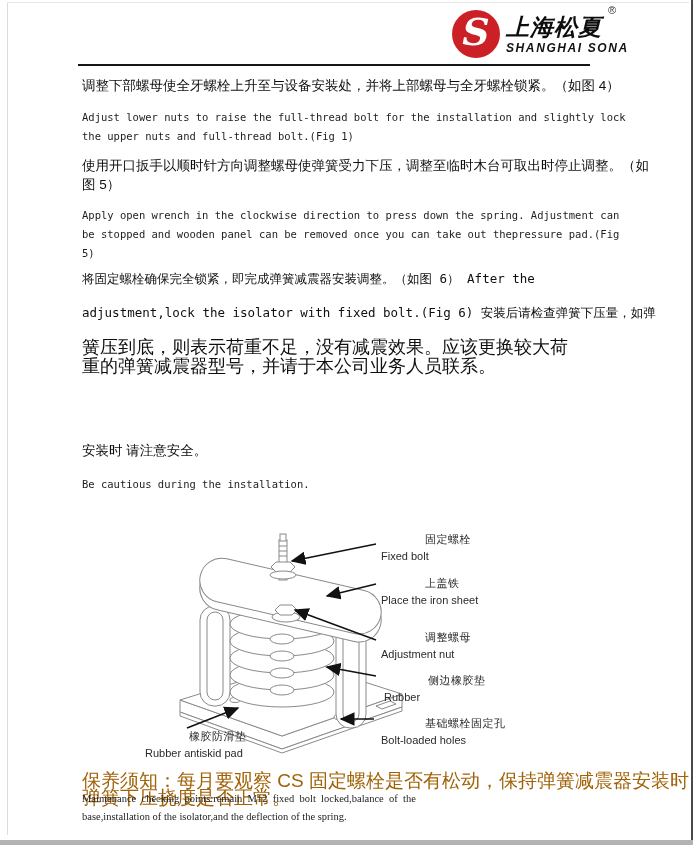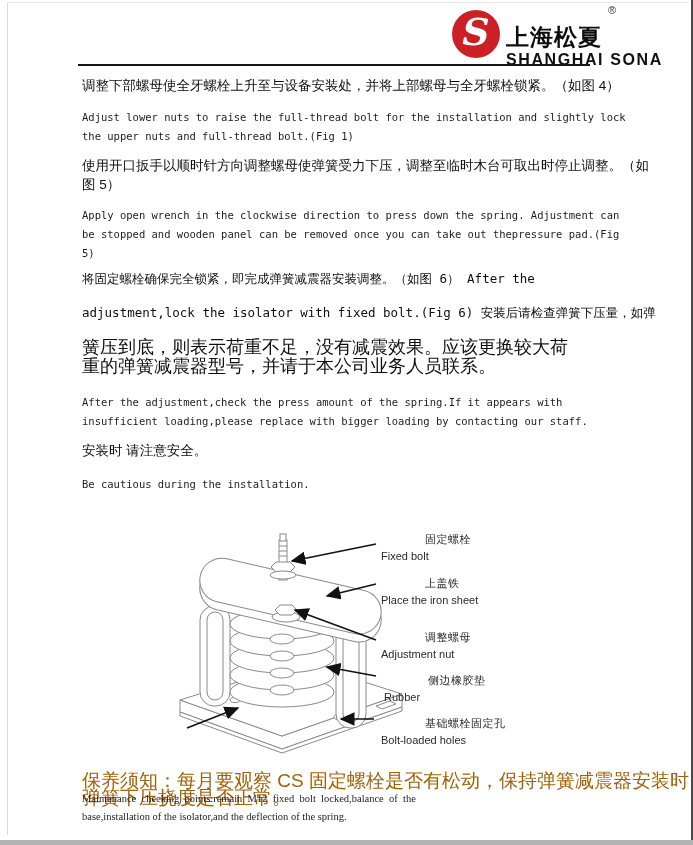--- a/index.html
+++ b/index.html
@@ -9,23 +9,23 @@
   .edge-left{position:absolute;left:7px;top:2px;bottom:10px;width:1px;background:#dcdcdc;}
   .edge-top{position:absolute;left:7px;top:2px;right:4px;height:1px;background:#e6e6e6;}
   .edge-right{position:absolute;right:0;top:0;bottom:0;width:2px;background:#4a4a4a;}
   .edge-bottom{position:absolute;left:0;right:0;bottom:0;height:5px;background:#b3b3b3;}
   
   .logo{position:absolute;left:452px;top:8px;display:flex;align-items:flex-start;}
   .logo-mark{width:48px;height:48px;border-radius:50%;background:#cb2026;margin-top:2px;
              display:flex;align-items:center;justify-content:center;flex:0 0 auto;}
   .logo-s{font-family:"DejaVu Serif",serif;font-style:italic;font-weight:bold;
           font-size:38px;line-height:1;color:#fff;transform:translateY(-2px);}
-  .logo-text{margin-left:6px;margin-top:16px;white-space:nowrap;}
+  .logo-text{margin-left:6px;margin-top:6px;white-space:nowrap;font-style:italic;}
   .brand-cn{font-size:23px;font-weight:bold;line-height:26px;letter-spacing:1px;color:#0d0d0d;}
-  .brand-en{font-size:16px;font-weight:bold;letter-spacing:1.6px;color:#111;margin-top:1px;}
+  .brand-en{font-size:12px;font-weight:bold;letter-spacing:1.6px;color:#111;margin-top:1px;}
   .reg{position:absolute;left:156px;top:-4px;font-size:11px;color:#333;}
   
   .rule{position:absolute;left:78px;top:64px;width:512px;height:2px;background:#161616;}
   
   .para{position:absolute;left:82px;width:612px;white-space:pre-wrap;}
   .zh{font-size:13.5px;line-height:19px;color:#0f0f0f;}
   .en{font-family:"DejaVu Sans Mono","Liberation Mono",monospace;font-size:10.5px;
       line-height:19px;color:#1d1d1d;}
   .mixed{font-family:"DejaVu Sans Mono","Liberation Mono",monospace;font-size:12.5px;
          line-height:34px;color:#0f0f0f;}
@@ -67,22 +67,20 @@
 the upper nuts and full-thread bolt.(Fig 1)</div>
   <div class="para zh" style="top:156px">使用开口扳手以顺时针方向调整螺母使弹簧受力下压，调整至临时木台可取出时停止调整。（如
 图 5）</div>
   <div class="para en" style="top:206px">Apply open wrench in the clockwise direction to press down the spring. Adjustment can
 be stopped and wooden panel can be removed once you can take out thepressure pad.(Fig
 5)</div>
   <div class="para mixed" style="top:262px">将固定螺栓确保完全锁紧，即完成弹簧减震器安装调整。（如图 6） After the
 adjustment,lock the isolator with fixed bolt.(Fig 6) 安装后请检查弹簧下压量，如弹</div>
   <div class="para zh-tight" style="top:338px">簧压到底，则表示荷重不足，没有减震效果。应该更换较大荷
 重的弹簧减震器型号，并请于本公司业务人员联系。</div>
-  <div class="para en" style="top:393px">After the adjustment,check the press amount of the spring.If it appears with
-insufficient loading,please replace with bigger loading by contacting our staff.</div>
   <div class="para zh" style="top:441px">安装时 请注意安全。</div>
   <div class="para en" style="top:475px">Be cautious during the installation.</div>
 
   <div class="diagram">
     <svg width="348" height="252" viewBox="0 0 348 252">
       <defs>
         <marker id="ah" markerWidth="11" markerHeight="9" refX="9" refY="4.5" orient="auto">
           <path d="M0,0 L10,4.5 L0,9 z" fill="#111"></path>
         </marker>
       </defs>
@@ -157,19 +155,23 @@
       <div class="dl-en">Adjustment nut</div>
     </div>
     <div class="dl" style="left:244px;top:152px">
       <div class="dl-zh">侧边橡胶垫</div>
       <div class="dl-en">Rubber</div>
     </div>
     <div class="dl" style="left:241px;top:195px">
       <div class="dl-zh">基础螺栓固定孔</div>
       <div class="dl-en">Bolt-loaded holes</div>
     </div>
+    <div class="dl" style="left:5px;top:208px">
+      <div class="dl-zh">橡胶防滑垫</div>
+      <div class="dl-en">Rubber antiskid pad</div>
+    </div>
   </div>
 
   <div class="para maint-zh" style="top:772px">保养须知：每月要观察 CS 固定螺栓是否有松动，保持弹簧减震器安装时弹簧下压挠度是否正常。</div>
   <div class="para maint-en" style="top:790px">Maintenance  checking  points:remain  M12  fixed  bolt  locked,balance  of  the
 base,installation of the isolator,and the deflection of the spring.</div>
 
 </div>
 
 </body></html>

